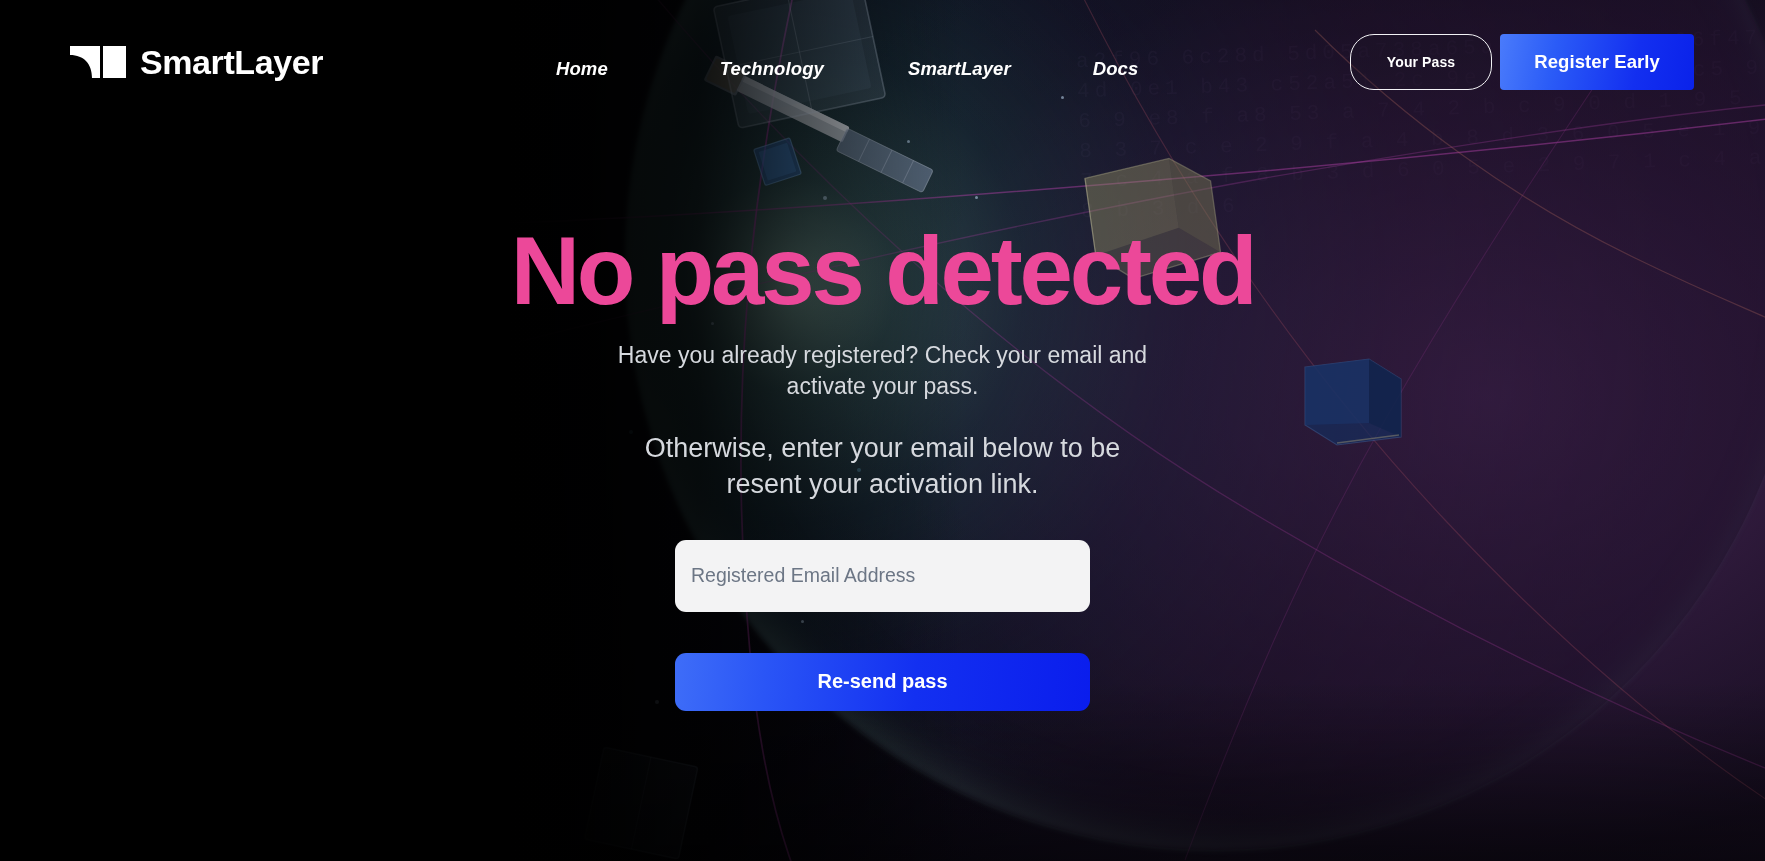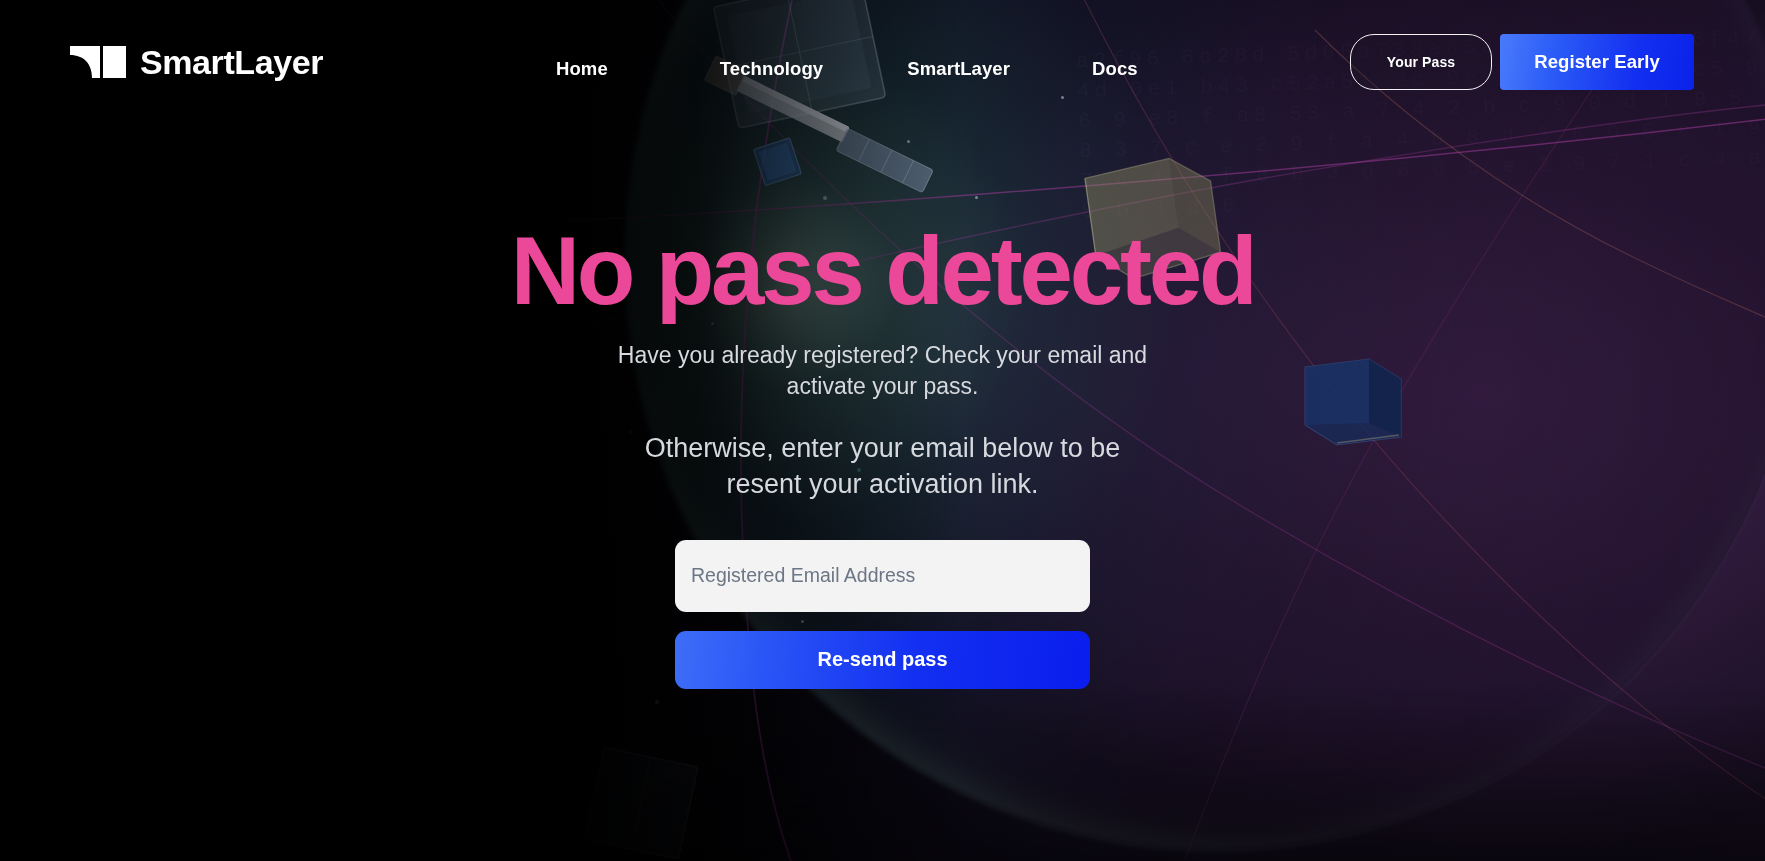--- a/index.html
+++ b/index.html
@@ -156,20 +156,21 @@
     white-space: nowrap;
   }
 
   .nav {
     position: absolute;
     left: 556px;
     top: 52px;
     display: flex;
     align-items: center;
     gap: 12px;
+    font-style: italic;
   }
   .nav-item {
     color: #ffffff;
     font-size: 18.5px;
     font-weight: 700;
     letter-spacing: 0.1px;
     text-decoration: none;
     white-space: nowrap;
     padding: 6px 0;
   }
@@ -271,21 +272,21 @@
     background: #f3f3f4;
     color: #4c5564;
     font-size: 19.5px;
     font-family: "Liberation Sans", sans-serif;
     padding: 0 16px;
     outline: none;
   }
   .email-input::placeholder { color: #6c7685; opacity: 1; }
 
   .btn-resend {
-    margin-top: 19px;
+    margin-top: 41px;
     width: 415px;
     height: 58px;
     border: none;
     border-radius: 11px;
     background: linear-gradient(95deg, #3e6df8 0%, #2a55f6 22%, #1330f1 58%, #0a1ded 100%);
     color: #ffffff;
     font-size: 20px;
     font-weight: 700;
     font-family: "Liberation Sans", sans-serif;
     cursor: pointer;

